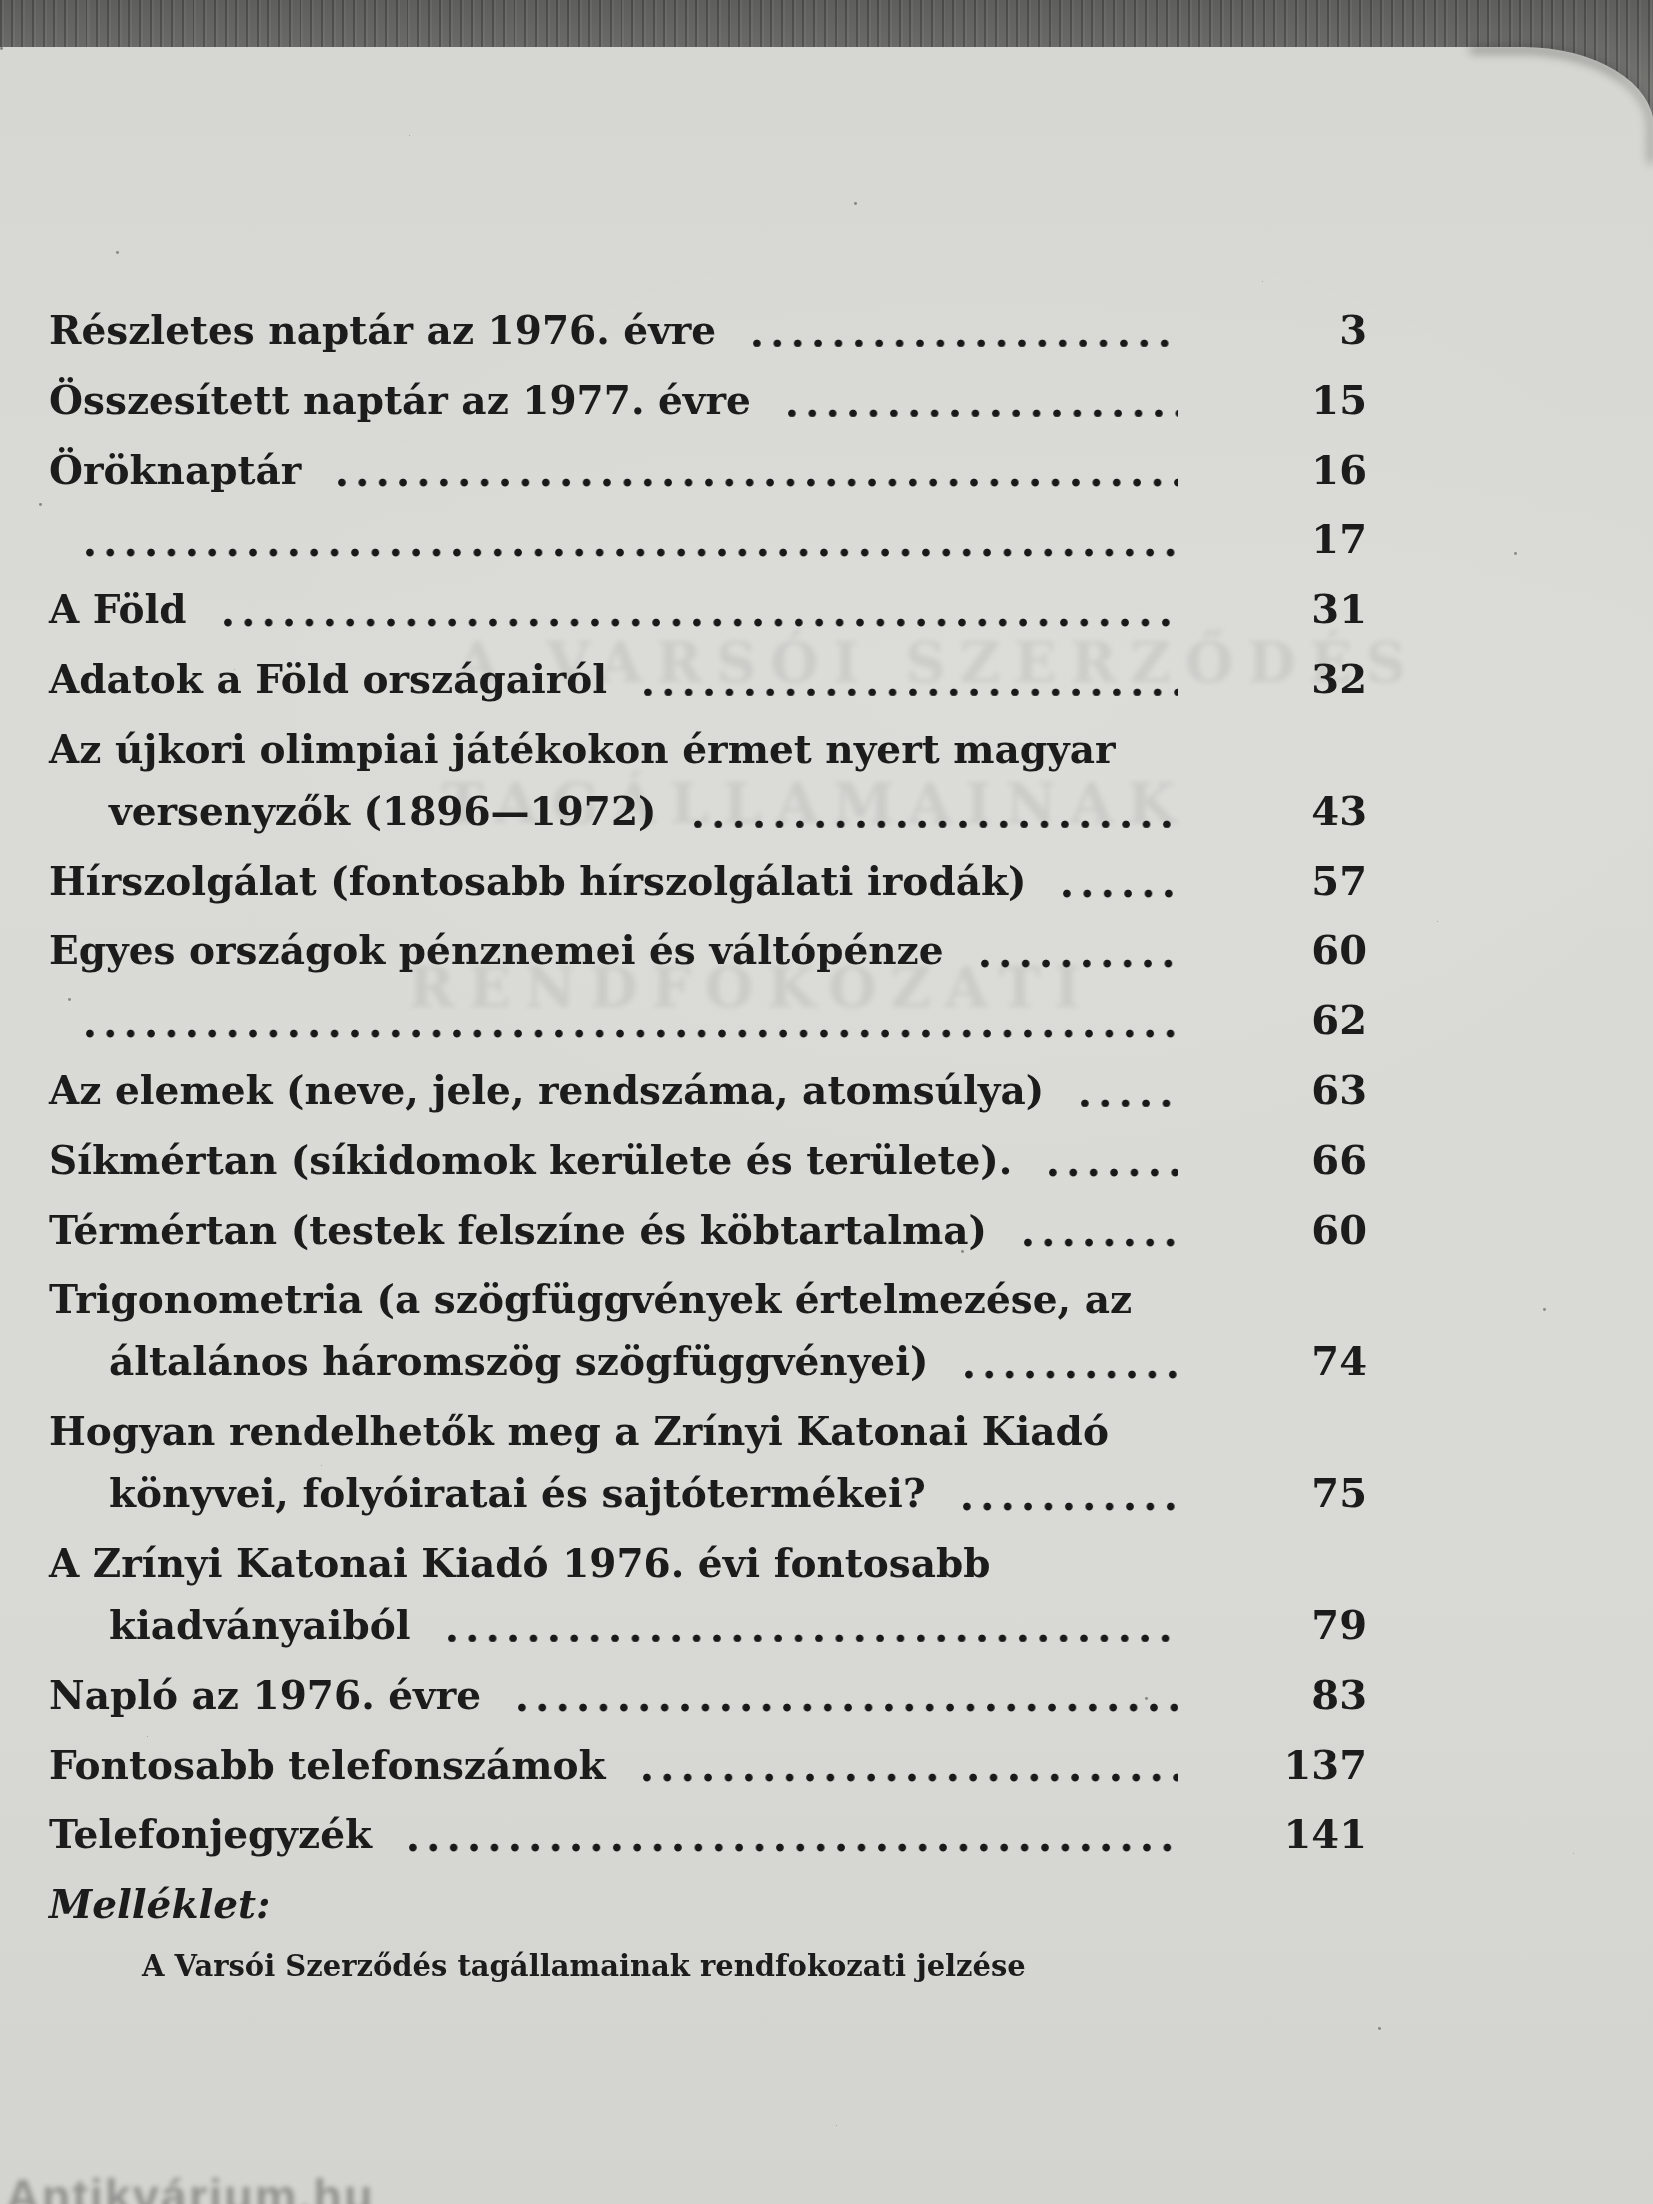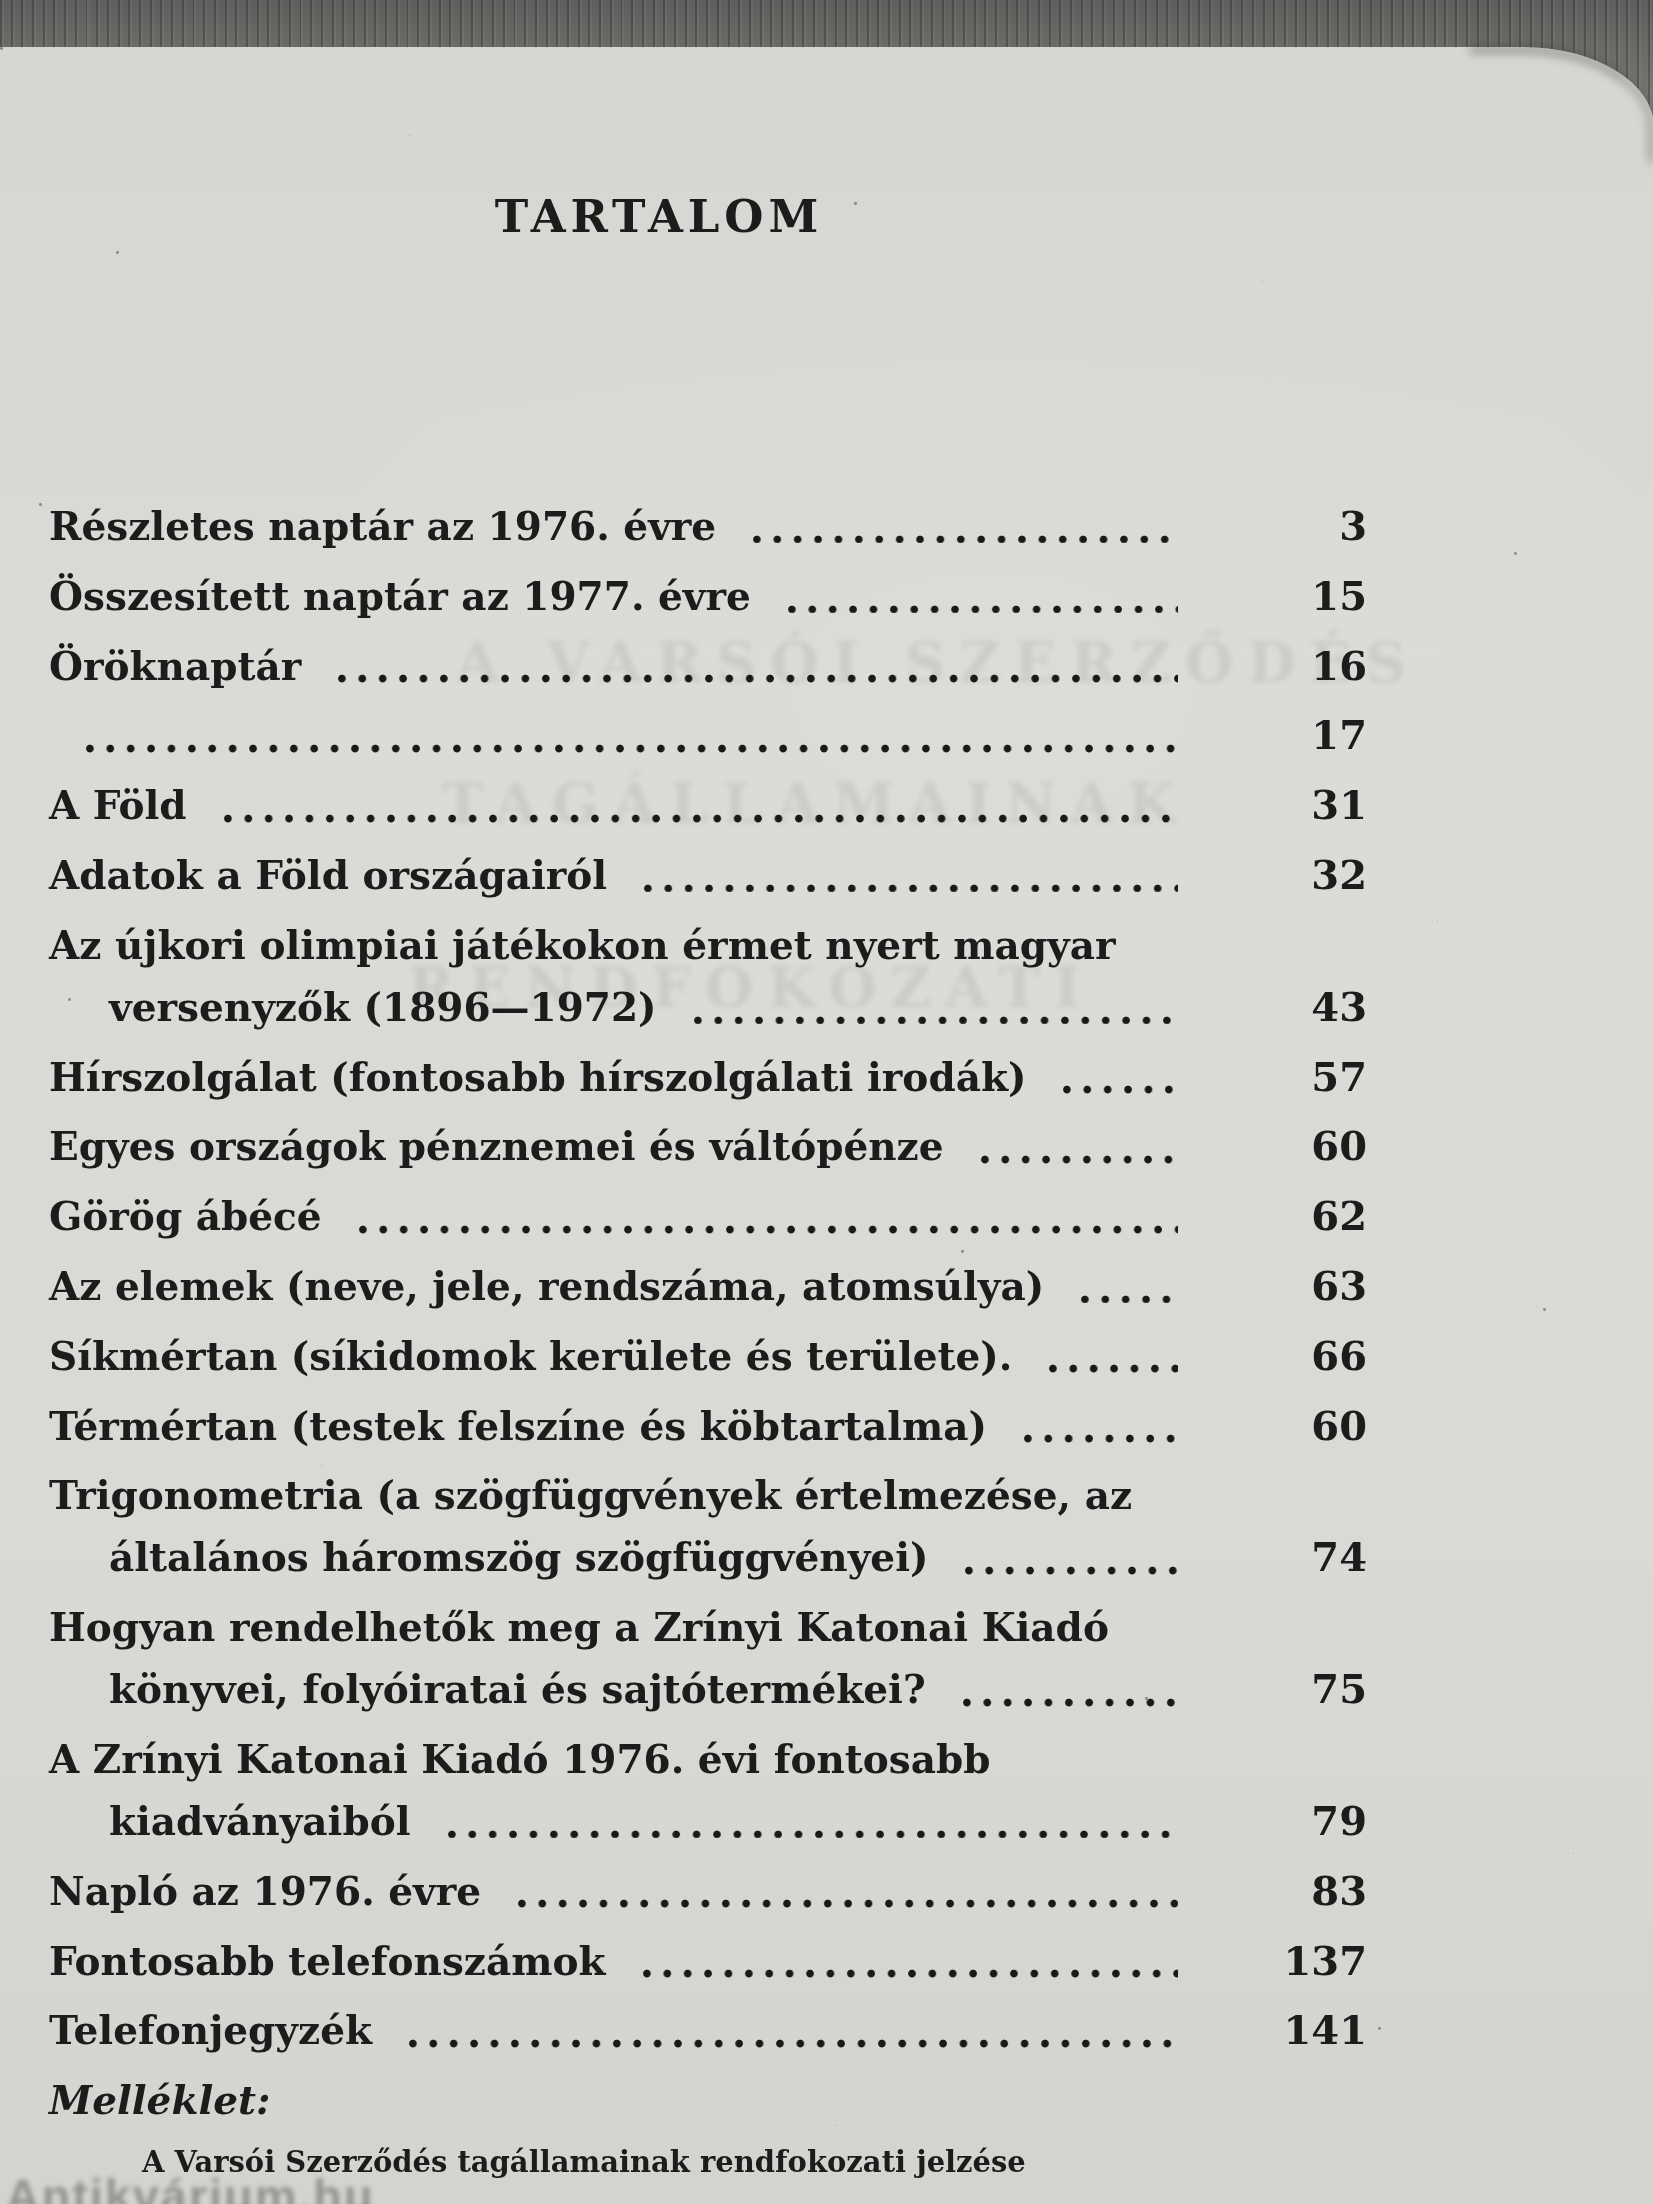--- a/index.html
+++ b/index.html
@@ -113,21 +113,20 @@
     <div class="speckles">
         <i></i>
       </div>
 
     <div id="ghosts">
         <div class="ghost" style="top: 582px; left: 456px;">A VARSÓI SZERZŐDÉS</div>
         <div class="ghost" style="top: 723px; left: 442px;">TAGÁLLAMAINAK</div>
         <div class="ghost" style="top: 907px; left: 408px;">RENDFOKOZATI</div>
       </div>
 
-    <h1 class="page-title">TARTALOM</h1>
 
     <div class="content">
       <div id="toc-rows">
           <div class="toc-row">
             <div class="toc-line">
               <span class="toc-text">Részletes naptár az 1976. évre</span>
               <span class="leader"></span>
               <span class="pagenum">3</span>
             </div>
           </div>
@@ -184,21 +183,20 @@
           </div>
           <div class="toc-row">
             <div class="toc-line">
               <span class="toc-text">Egyes országok pénznemei és váltópénze</span>
               <span class="leader"></span>
               <span class="pagenum">60</span>
             </div>
           </div>
           <div class="toc-row">
             <div class="toc-line">
-              <span class="toc-text">Görög ábécé</span>
               <span class="leader"></span>
               <span class="pagenum">62</span>
             </div>
           </div>
           <div class="toc-row">
             <div class="toc-line">
               <span class="toc-text">Az elemek (neve, jele, rendszáma, atomsúlya)</span>
               <span class="leader"></span>
               <span class="pagenum">63</span>
             </div>

